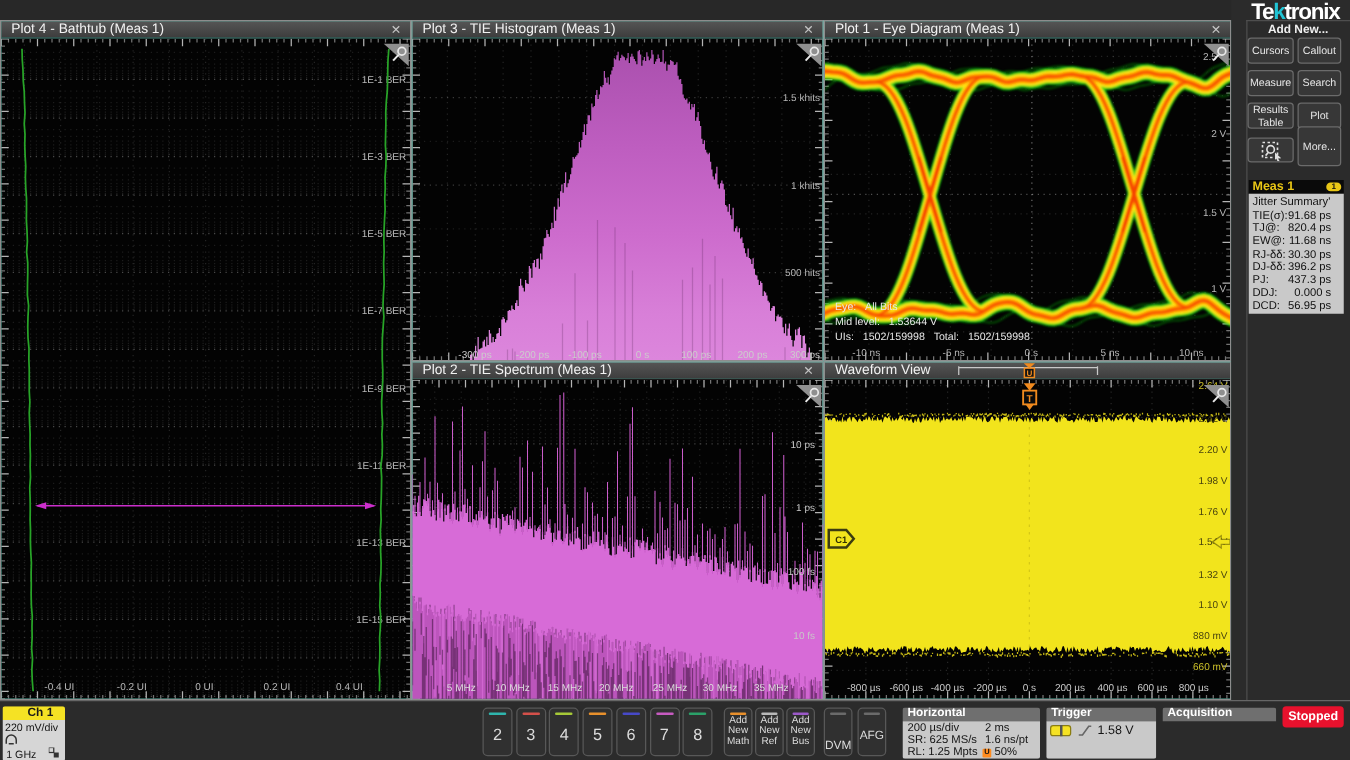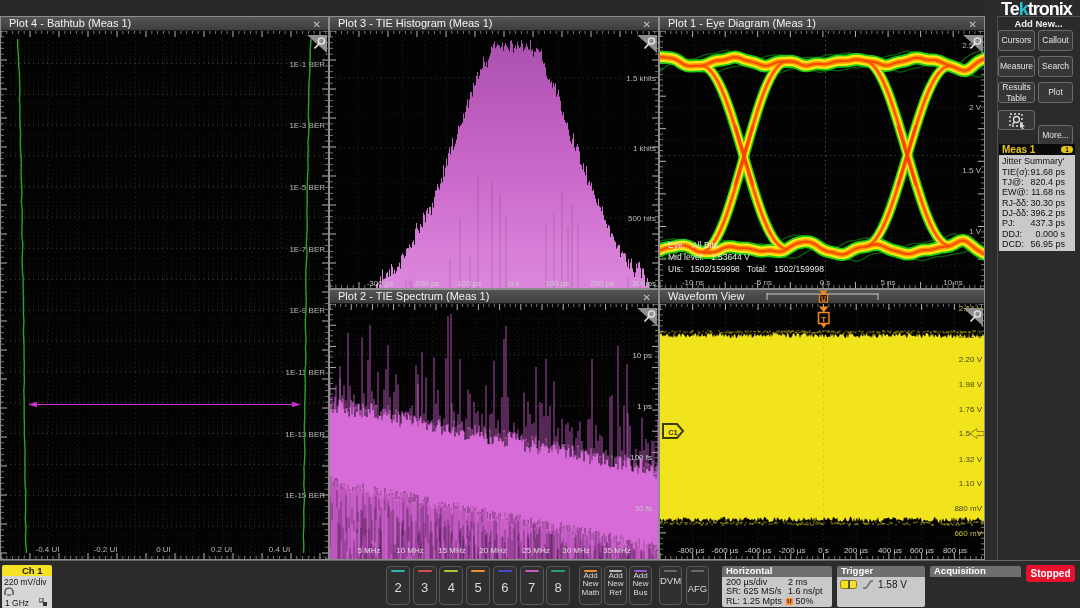--- a/index.html
+++ b/index.html
@@ -514,21 +514,21 @@
       </div>
       <div class="sbtn" style="left:53px;top:56px;width:35px;height:21px">
         <span>Search</span>
       </div>
       <div class="sbtn" style="left:13px;top:82px;width:37px;height:21px">
         <span>Results<br>Table</span>
       </div>
       <div class="sbtn" style="left:53px;top:82px;width:35px;height:21px">
         <span>Plot</span>
       </div>
-      <div class="sbtn" style="left:53px;top:125px;width:35px;height:20px">
+      <div class="sbtn" style="left:53px;top:101px;width:35px;height:32px">
         <span>More...</span>
       </div>
       <div class="sbtn" style="left:13px;top:110px;width:37px;height:20px">
         <svg width="20" height="17">
           <rect x="3" y="2" width="12" height="12" fill="none" stroke="#e0e0e0" stroke-width="1.3" stroke-dasharray="2 2"></rect>
           <circle cx="9.5" cy="7.5" r="3" fill="none" stroke="#e0e0e0" stroke-width="1.3"></circle>
           <line x1="7.5" y1="10" x2="5.5" y2="12.5" stroke="#e0e0e0" stroke-width="1.3"></line>
           <path d="M13,10 L18,14.5 L15.4,14.7 L16.8,17 L15,17 L14,14.8 L13,16 Z" fill="#e0e0e0"></path>
         </svg>
       </div>
@@ -584,21 +584,21 @@
       </div>
       <div class="chbtn" style="left:546.2px">
         <div class="cbar" style="background:#2ba169"></div>
         <div style="margin-top:13px">8</div>
       </div>
       <div class="addbtn" style="left:579px"><div class="cbar" style="background:#e8902c"></div>Add<br>New<br>Math</div>
       <div class="addbtn" style="left:604px"><div class="cbar" style="background:#b8b8b8"></div>Add<br>New<br>Ref</div>
       <div class="addbtn" style="left:629px"><div class="cbar" style="background:#9b59c8"></div>Add<br>New<br>Bus</div>
       <div class="chbtn" style="left:659px;width:23px;font-size:9.5px">
         <div class="cbar" style="background:#6a6a6a"></div>
-        <div style="margin-top:8px">DVM</div>
+        <div style="margin-top:24px">DVM</div>
       </div>
       <div class="chbtn" style="left:686px;width:23px;font-size:9.5px">
         <div class="cbar" style="background:#6a6a6a"></div>
         <div style="margin-top:16px">AFG</div>
       </div>
       <div class="panel" style="left:722px;width:110px;height:41px">
         <div class="hd">Horizontal</div>
         <div class="bd">
           <div class="row">200 µs/div<span class="r2">2 ms</span></div>
           <div class="row">SR: 625 MS/s<span class="r2">1.6 ns/pt</span></div>

